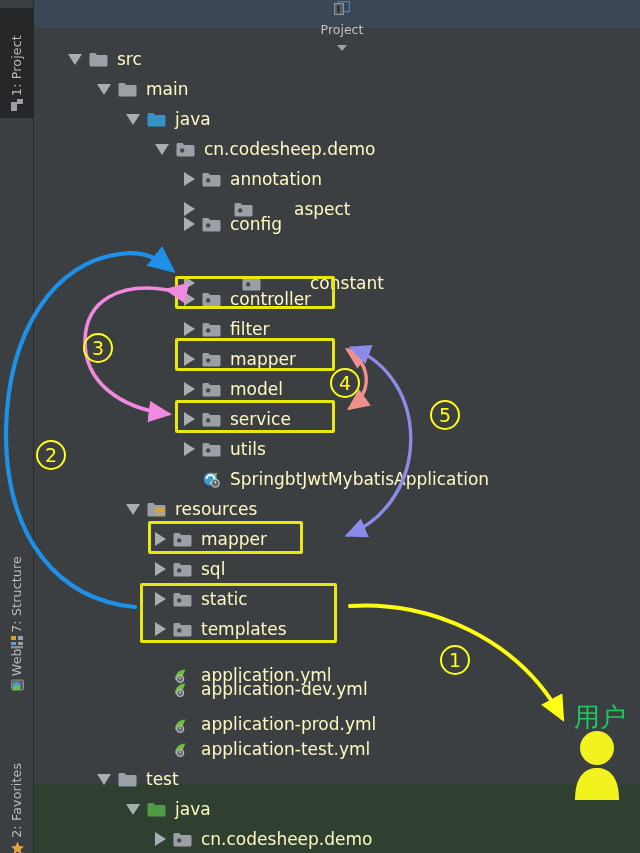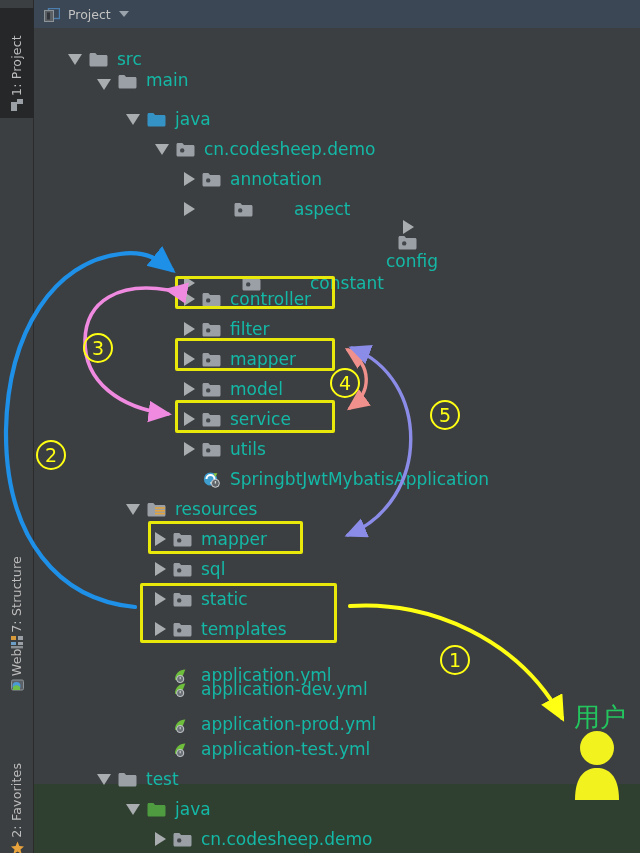--- a/index.html
+++ b/index.html
@@ -25,21 +25,21 @@
   .vtext {
     writing-mode: vertical-rl; transform: rotate(180deg);
     white-space: nowrap; letter-spacing: .2px; line-height: 34px;
     font-size: 12.5px; color: #bdbdbd;
   }
 
   
   .header {
     position: absolute; left: 34px; top: 0; width: 606px; height: 28px;
     background: #3b4754;
-    display: flex; align-items: center; gap: 8px; padding-left: 10px;
+    display: flex; align-items: center; gap: 8px; padding-left: 10px; flex-direction: column;
   }
   .header-title { color: #c2c2c2; font-size: 12.5px; }
   .caret-down {
     width: 0; height: 0; border-left: 5px solid transparent;
     border-right: 5px solid transparent; border-top: 6px solid #9aa3ac;
   }
   .proj-icon { width: 16px; height: 14px; position: relative; }
 
   
   .tree {
@@ -54,21 +54,21 @@
     border-top: 7px solid transparent; border-bottom: 7px solid transparent;
     border-left: 11px solid #a9adb0;
   }
   .arrow-d {
     border-left: 7px solid transparent; border-right: 7px solid transparent;
     border-top: 11px solid #a9adb0;
   }
   .arrow-none { width: 11px; margin-right: 7px; flex: none; }
   .ficon { width: 20px; height: 17px; flex: none; margin-right: 8px; position: relative; }
   .label {
-    color: #14b8a6; font-size: 17px; white-space: nowrap;
+    color: #fef9c3; font-size: 17px; white-space: nowrap;
     font-family: "DejaVu Sans", "Liberation Sans", sans-serif;
   }
 
   
   .testband {
     position: absolute; left: 0; width: 606px; background: #2f4031;
   }
 
   
   .hlbox {
@@ -145,21 +145,21 @@
   <div class="tree">
     <div class="testband" id="test-band" style="top: 756px; height: 69px;"></div>
     <div id="tree-host">
         <div class="row" style="top: 16px; padding-left: 34px;">
           <span class="arrow-d"></span>
           <span class="ficon"><svg width="20" height="17" viewBox="0 0 20 17">
               <path d="M0.5,3.5 C0.5,2.6 1.1,2 2,2 L6.3,2 L8.1,4.1 L17,4.1 C17.9,4.1 18.5,4.7 18.5,5.6 L18.5,14 C18.5,14.9 17.9,15.5 17,15.5 L2,15.5 C1.1,15.5 0.5,14.9 0.5,14 z" fill="#9aa0a6"></path>
             </svg></span>
           <span class="label">src</span>
         </div>
-        <div class="row" style="top: 32px; padding-left: 63px; align-items: flex-end;">
+        <div class="row" style="top: 46px; padding-left: 63px;">
           <span class="arrow-d"></span>
           <span class="ficon"><svg width="20" height="17" viewBox="0 0 20 17">
               <path d="M0.5,3.5 C0.5,2.6 1.1,2 2,2 L6.3,2 L8.1,4.1 L17,4.1 C17.9,4.1 18.5,4.7 18.5,5.6 L18.5,14 C18.5,14.9 17.9,15.5 17,15.5 L2,15.5 C1.1,15.5 0.5,14.9 0.5,14 z" fill="#9aa0a6"></path>
             </svg></span>
           <span class="label">main</span>
         </div>
         <div class="row" style="top: 76px; padding-left: 92px;">
           <span class="arrow-d"></span>
           <span class="ficon"><svg width="20" height="17" viewBox="0 0 20 17">
               <path d="M0.5,3.5 C0.5,2.6 1.1,2 2,2 L6.3,2 L8.1,4.1 L17,4.1 C17.9,4.1 18.5,4.7 18.5,5.6 L18.5,14 C18.5,14.9 17.9,15.5 17,15.5 L2,15.5 C1.1,15.5 0.5,14.9 0.5,14 z" fill="#3592c4"></path>
@@ -183,21 +183,21 @@
           <span class="label">annotation</span>
         </div>
         <div class="row" style="top: 166px; padding-left: 150px; gap: 32px;">
           <span class="arrow-r"></span>
           <span class="ficon"><svg width="20" height="17" viewBox="0 0 20 17">
               <path d="M0.5,3.5 C0.5,2.6 1.1,2 2,2 L6.3,2 L8.1,4.1 L17,4.1 C17.9,4.1 18.5,4.7 18.5,5.6 L18.5,14 C18.5,14.9 17.9,15.5 17,15.5 L2,15.5 C1.1,15.5 0.5,14.9 0.5,14 z" fill="#9aa0a6"></path>
               <circle cx="6.2" cy="9.4" r="2.2" fill="#44484c"></circle>
             </svg></span>
           <span class="label">aspect</span>
         </div>
-        <div class="row" style="top: 192px; padding-left: 150px; flex-direction: column;">
+        <div class="row" style="top: 181px; padding-left: 150px;">
           <span class="arrow-r"></span>
           <span class="ficon"><svg width="20" height="17" viewBox="0 0 20 17">
               <path d="M0.5,3.5 C0.5,2.6 1.1,2 2,2 L6.3,2 L8.1,4.1 L17,4.1 C17.9,4.1 18.5,4.7 18.5,5.6 L18.5,14 C18.5,14.9 17.9,15.5 17,15.5 L2,15.5 C1.1,15.5 0.5,14.9 0.5,14 z" fill="#9aa0a6"></path>
               <circle cx="6.2" cy="9.4" r="2.2" fill="#44484c"></circle>
             </svg></span>
           <span class="label">config</span>
         </div>
         <div class="row" style="top: 240px; padding-left: 150px; gap: 40px;">
           <span class="arrow-r"></span>
           <span class="ficon"><svg width="20" height="17" viewBox="0 0 20 17">

